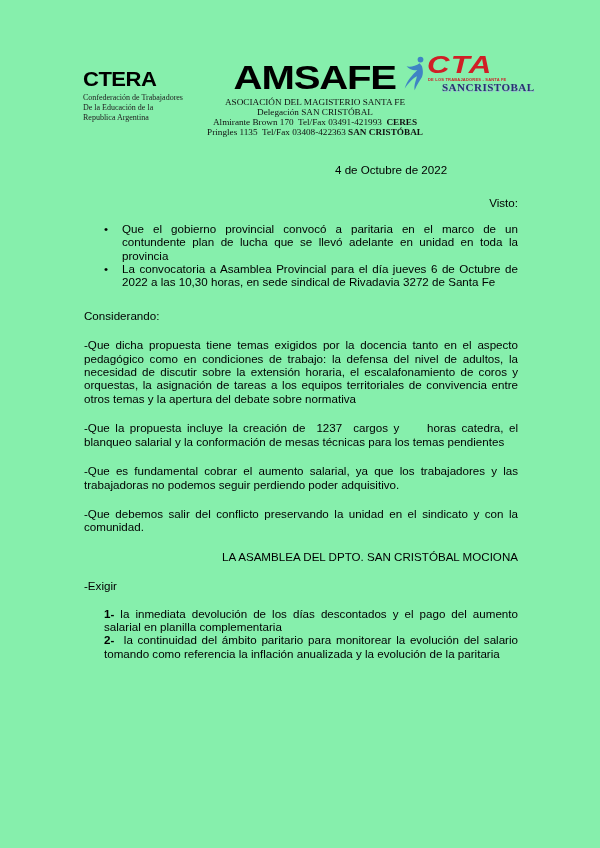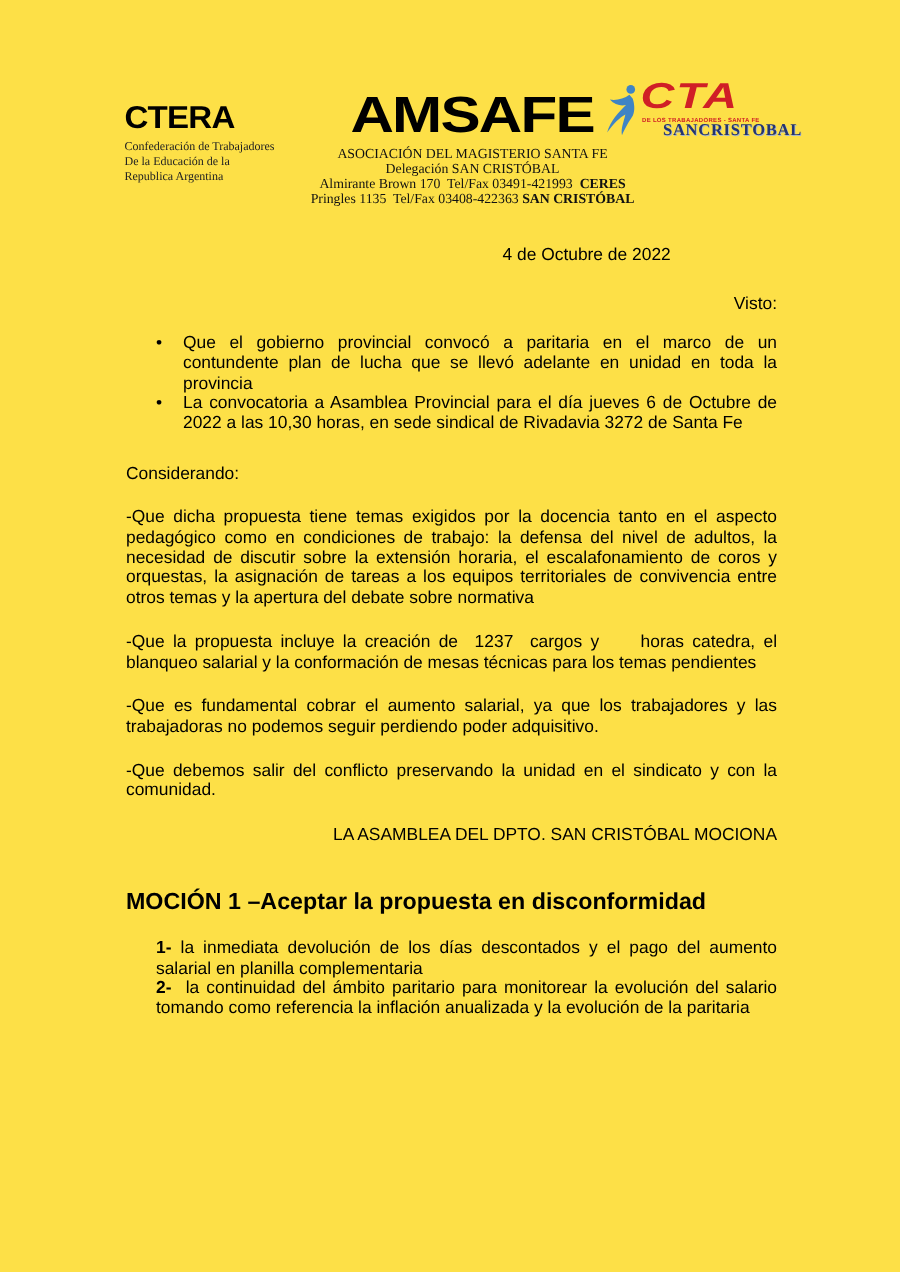--- a/index.html
+++ b/index.html
@@ -1,18 +1,18 @@
 <!DOCTYPE html>
 <html><head>
 <meta charset="utf-8">
 <style>
   html,body{margin:0;padding:0;background:#e8e8e8;}
   .page{
     position:relative;width:600px;height:848px;margin:0 auto;
-    background:#fde047;color:#000;overflow:hidden;
+    background:#86efac;color:#000;overflow:hidden;
     font-family:"Liberation Sans","DejaVu Sans",sans-serif;
   }
   
   .ctera{position:absolute;left:83px;top:68px;width:135px;}
   .ctera-logo{font-size:21px;font-weight:900;letter-spacing:-0.5px;line-height:1;transform:scaleX(1.05);transform-origin:left;}
   .ctera-lines{font-family:"Liberation Serif","DejaVu Serif",serif;font-size:8px;line-height:9.8px;margin-top:4px;color:#222;}
   .amsafe{position:absolute;left:172px;top:60px;width:286px;text-align:center;}
   .amsafe-logo{display:inline-block;font-size:34px;font-weight:900;letter-spacing:-1px;line-height:1;transform:scaleX(1.18);transform-origin:center;}
   .amsafe-sub{font-family:"Liberation Serif","DejaVu Serif",serif;font-size:9.2px;line-height:10px;margin-top:3px;color:#111;}
   .amsafe-sub .b{font-weight:bold;}
@@ -94,22 +94,22 @@
 
     <p class="considerando-label">Considerando:</p>
 
     <p class="para">-Que dicha propuesta tiene temas exigidos por la docencia tanto en el aspecto pedagógico como en condiciones de trabajo: la defensa del nivel de adultos, la necesidad de discutir sobre la extensión horaria, el escalafonamiento de coros y orquestas, la asignación de tareas a los equipos territoriales de convivencia entre otros temas y la apertura del debate sobre normativa</p>
     <p class="para">-Que la propuesta incluye la creación de &nbsp;1237&nbsp; cargos y &nbsp;&nbsp;&nbsp;&nbsp;horas catedra, el blanqueo salarial y la conformación de mesas técnicas para los temas pendientes</p>
     <p class="para">-Que es fundamental cobrar el aumento salarial, ya que los trabajadores y las trabajadoras no podemos seguir perdiendo poder adquisitivo.</p>
     <p class="para">-Que debemos salir del conflicto preservando la unidad en el sindicato y con la comunidad.</p>
 
     <p class="asamblea">LA ASAMBLEA DEL DPTO. SAN CRISTÓBAL MOCIONA</p>
 
-    <p class="mocion-title">MOCIÓN 1 –Aceptar la propuesta en disconformidad</p>
 
+    <p class="exigir">-Exigir</p>
 
     <div class="demands">
       <p class="demand"><span class="num">1-</span><span> la inmediata devolución de los días descontados y el pago del aumento salarial en planilla complementaria</span></p>
       <p class="demand"><span class="num">2-</span><span> &nbsp;la continuidad del ámbito paritario para monitorear la evolución del salario tomando como referencia la inflación anualizada y la evolución de la paritaria</span></p>
     </div>
 
   </div>
 </div>
 
 </body></html>

